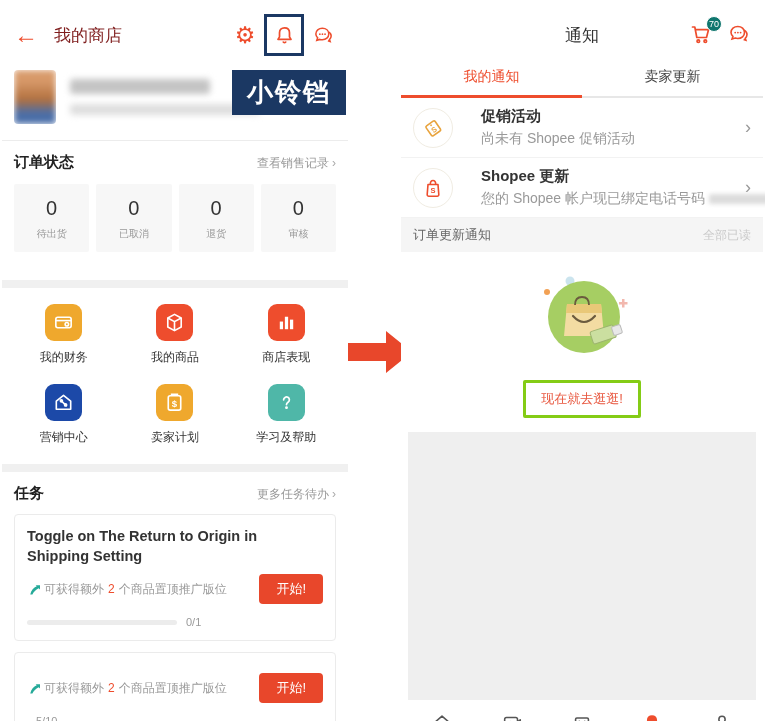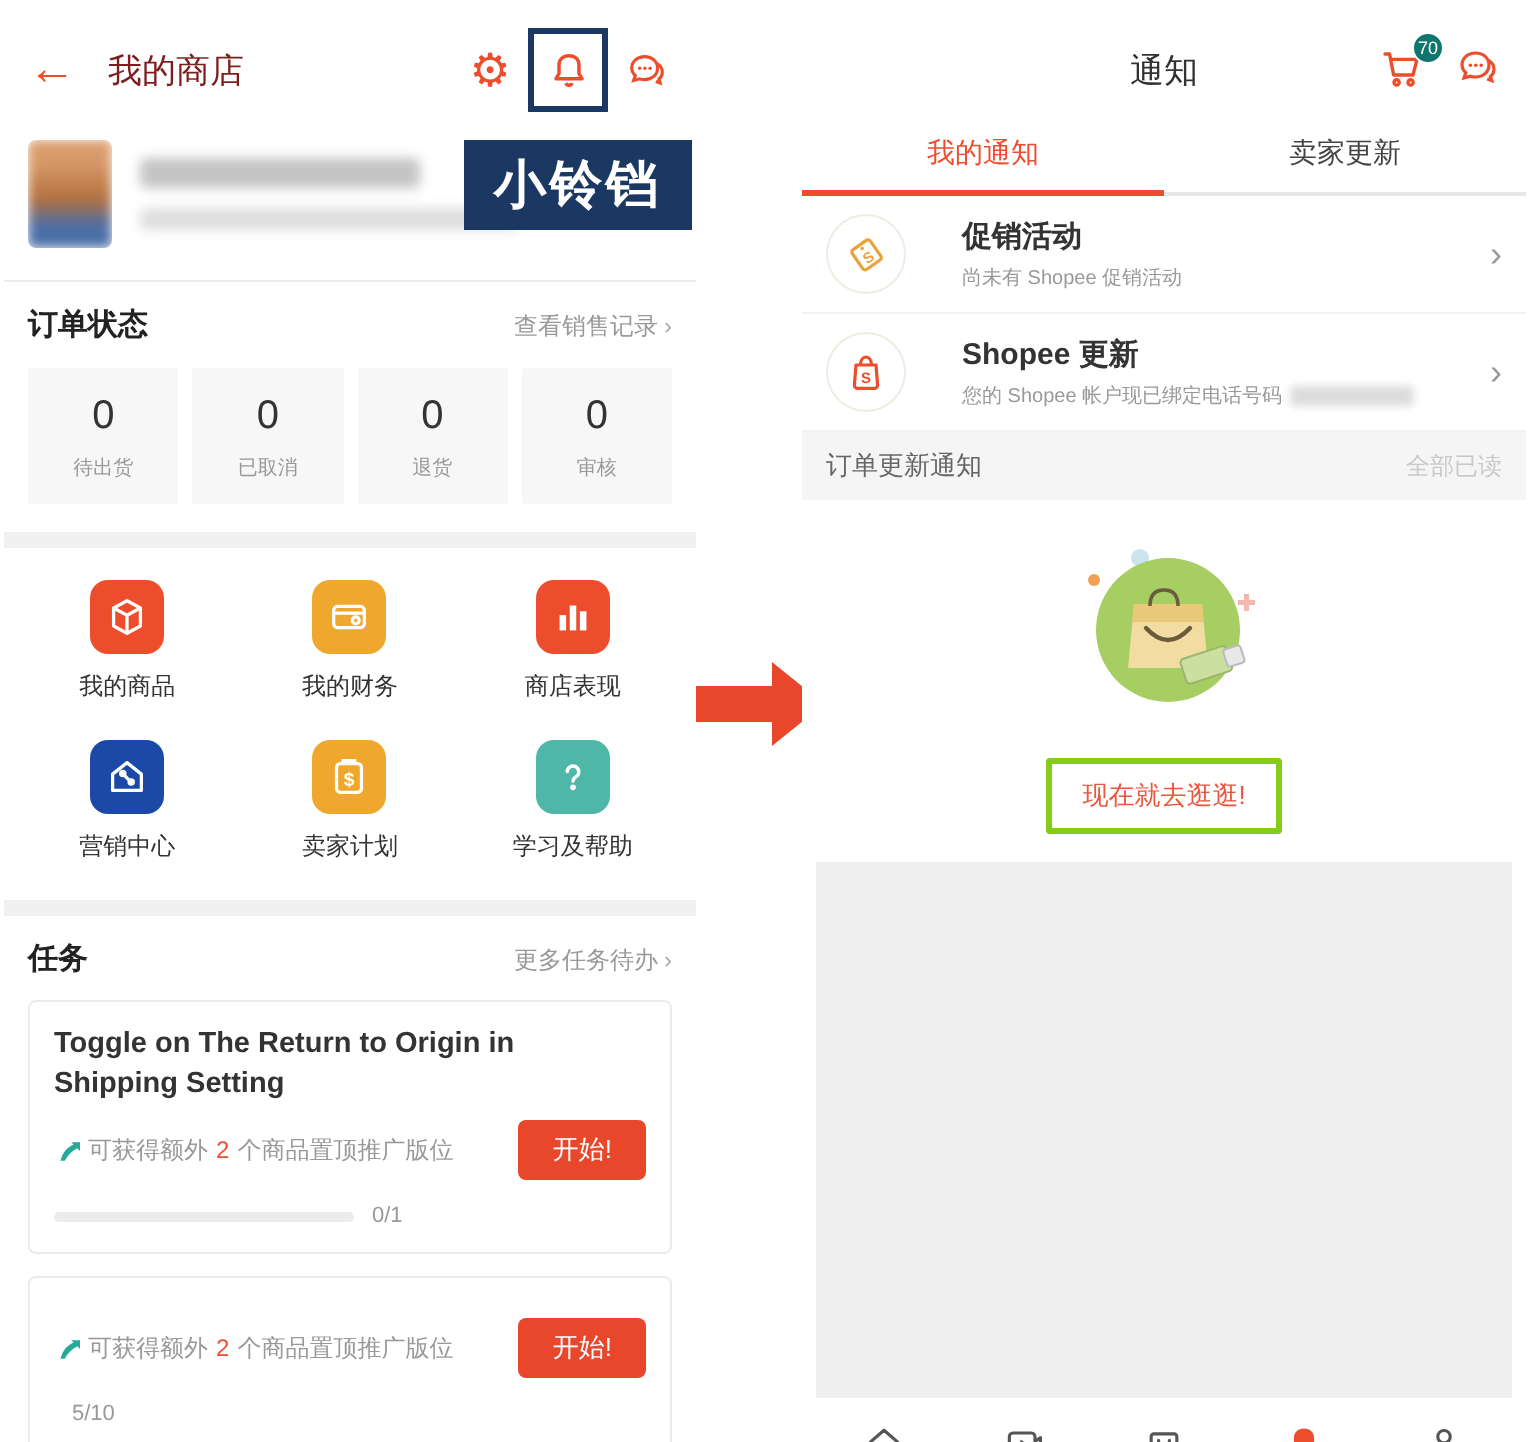--- a/index.html
+++ b/index.html
@@ -24,21 +24,21 @@
   .avatar { width:42px; height:54px; border-radius:4px; overflow:hidden; }
   .avatar-inner { width:100%; height:100%; background:linear-gradient(180deg,#d89a6a 20%,#b2703f 55%,#4a6ea8 80%); filter:blur(3px); }
   .pro-lines { margin-left:14px; }
   .blur-blob { background:#c4c4c4; border-radius:3px; filter:blur(3px); }
   .blob1 { width:140px; height:15px; }
   .blob2 { width:190px; height:11px; margin-top:10px; background:#dedede; }
 
   .thin-div { height:1px; background:#ececec; }
   .band { height:8px; background:#f0f0f0; }
 
-  .sec { padding:12px 12px 14px; }
+  .sec { padding:12px 12px 28px; }
   .sec-head { display:flex; align-items:baseline; }
   .sec-title { font-size:15px; font-weight:bold; color:#222; }
   .sec-link { margin-left:auto; font-size:12px; color:#999; cursor:pointer; }
   .sec-link .chev { color:#aaa; margin-left:3px; }
 
   .stat-row { display:flex; gap:7px; margin-top:12px; }
   .stat-card { flex:1; background:#f7f7f7; border-radius:2px; text-align:center; padding:13px 0 11px; }
   .stat-num { font-size:20px; color:#333; }
   .stat-lab { font-size:10px; color:#999; margin-top:7px; }
 
@@ -81,21 +81,21 @@
   .tab { flex:1; text-align:center; font-size:14px; padding:10px 0 9px; cursor:pointer; }
   .tab.active { color:#EE4D2D; border-bottom:3px solid #EE4D2D; }
   .tab.inactive { color:#444; border-bottom:2px solid #e7e7e7; padding-bottom:4px; }
 
   .notif-row { display:flex; align-items:center; padding:9px 12px; border-bottom:1px solid #f2f2f2; cursor:pointer; }
   .notif-icon { width:40px; height:40px; border-radius:50%; border:1px solid #f0ece2; display:flex;
     align-items:center; justify-content:center; flex-shrink:0; }
   .notif-icon svg { width:24px; height:24px; }
   .notif-txt { margin-left:28px; flex:1; min-width:0; }
   .notif-title { font-size:15px; font-weight:bold; color:#333; }
-  .notif-sub { font-size:10px; color:#999; margin-top:4px; white-space:nowrap; }
+  .notif-sub { font-size:14px; color:#999; margin-top:4px; white-space:nowrap; }
   .inline-blur { display:inline-block; width:62px; height:10px; background:#dcdcdc; border-radius:2px;
     filter:blur(2px); vertical-align:middle; margin-left:4px; }
   .notif-chev { color:#999; font-size:18px; margin-left:8px; }
 
   .sec-bar { background:#f5f5f5; display:flex; align-items:center; padding:8px 12px; }
   .sec-bar-label { font-size:13px; color:#666; }
   .sec-bar-action { margin-left:auto; font-size:12px; color:#c9c9c9; cursor:pointer; }
 
   .empty { text-align:center; padding-top:22px; }
   .goshop-btn { display:inline-block; margin-top:16px; background:#fff; border:3px solid #84cc16;
@@ -173,37 +173,37 @@
         <div class="stat-num">0</div>
         <div class="stat-lab">审核</div>
       </div>
     </div>
   </div>
 
   <div class="band"></div>
 
   <div class="grid">
     <div class="gcell">
-      <div class="gicon" style="background:#EE4D2D">
-        <svg viewBox="0 0 24 24" fill="none" stroke="#fff" stroke-width="1.7" stroke-linejoin="round">
-          <path d="M12 3.5l7 3.8v9.4l-7 3.8-7-3.8V7.3z"></path>
-            <path d="M5 7.3l7 3.8 7-3.8M12 11.1v9.4"></path>
-        </svg>
-      </div>
-      <div class="glabel">我的商品</div>
-    </div>
-    <div class="gcell">
       <div class="gicon" style="background:#EFA82D">
         <svg viewBox="0 0 24 24" fill="none" stroke="#fff" stroke-width="1.7">
           <rect x="4" y="6.5" width="16" height="11" rx="2"></rect>
             <path d="M4 10h16"></path>
             <circle cx="15.5" cy="13.8" r="1.8"></circle>
         </svg>
       </div>
       <div class="glabel">我的财务</div>
+    </div>
+    <div class="gcell">
+      <div class="gicon" style="background:#EE4D2D">
+        <svg viewBox="0 0 24 24" fill="none" stroke="#fff" stroke-width="1.7" stroke-linejoin="round">
+          <path d="M12 3.5l7 3.8v9.4l-7 3.8-7-3.8V7.3z"></path>
+            <path d="M5 7.3l7 3.8 7-3.8M12 11.1v9.4"></path>
+        </svg>
+      </div>
+      <div class="glabel">我的商品</div>
     </div>
     <div class="gcell">
       <div class="gicon" style="background:#EE4D2D">
         <svg viewBox="0 0 24 24" fill="#fff">
           <rect x="5" y="11" width="3.4" height="8"></rect>
             <rect x="10.3" y="6" width="3.4" height="13"></rect>
             <rect x="15.6" y="9" width="3.4" height="10"></rect>
         </svg>
       </div>
       <div class="glabel">商店表现</div>

